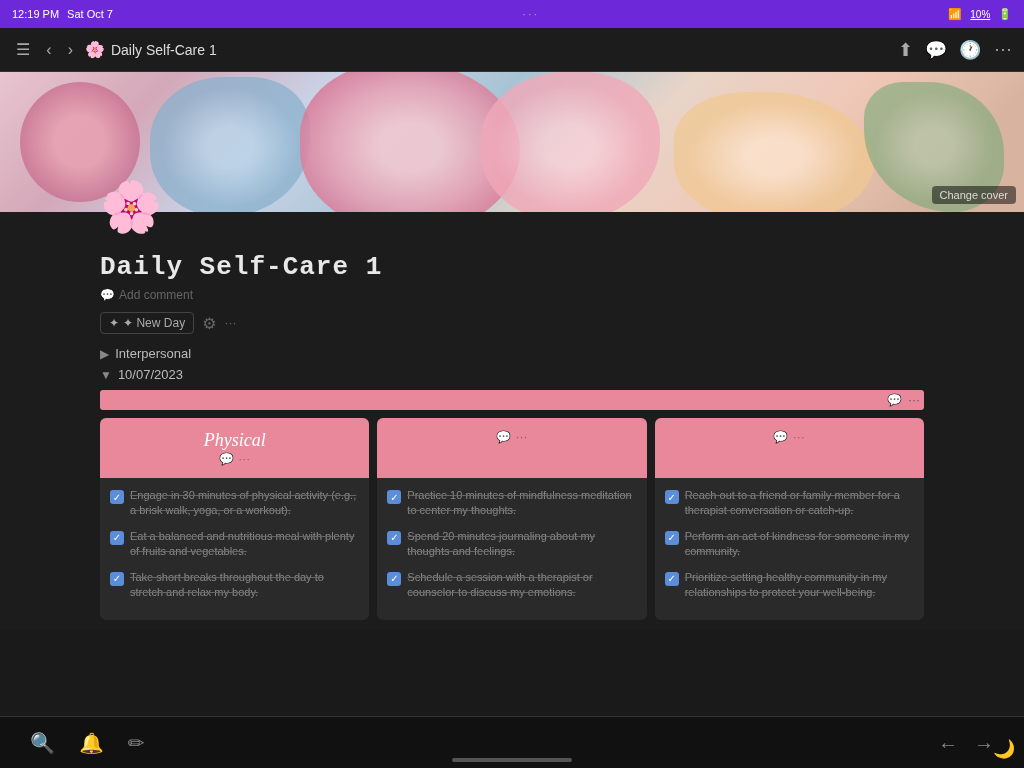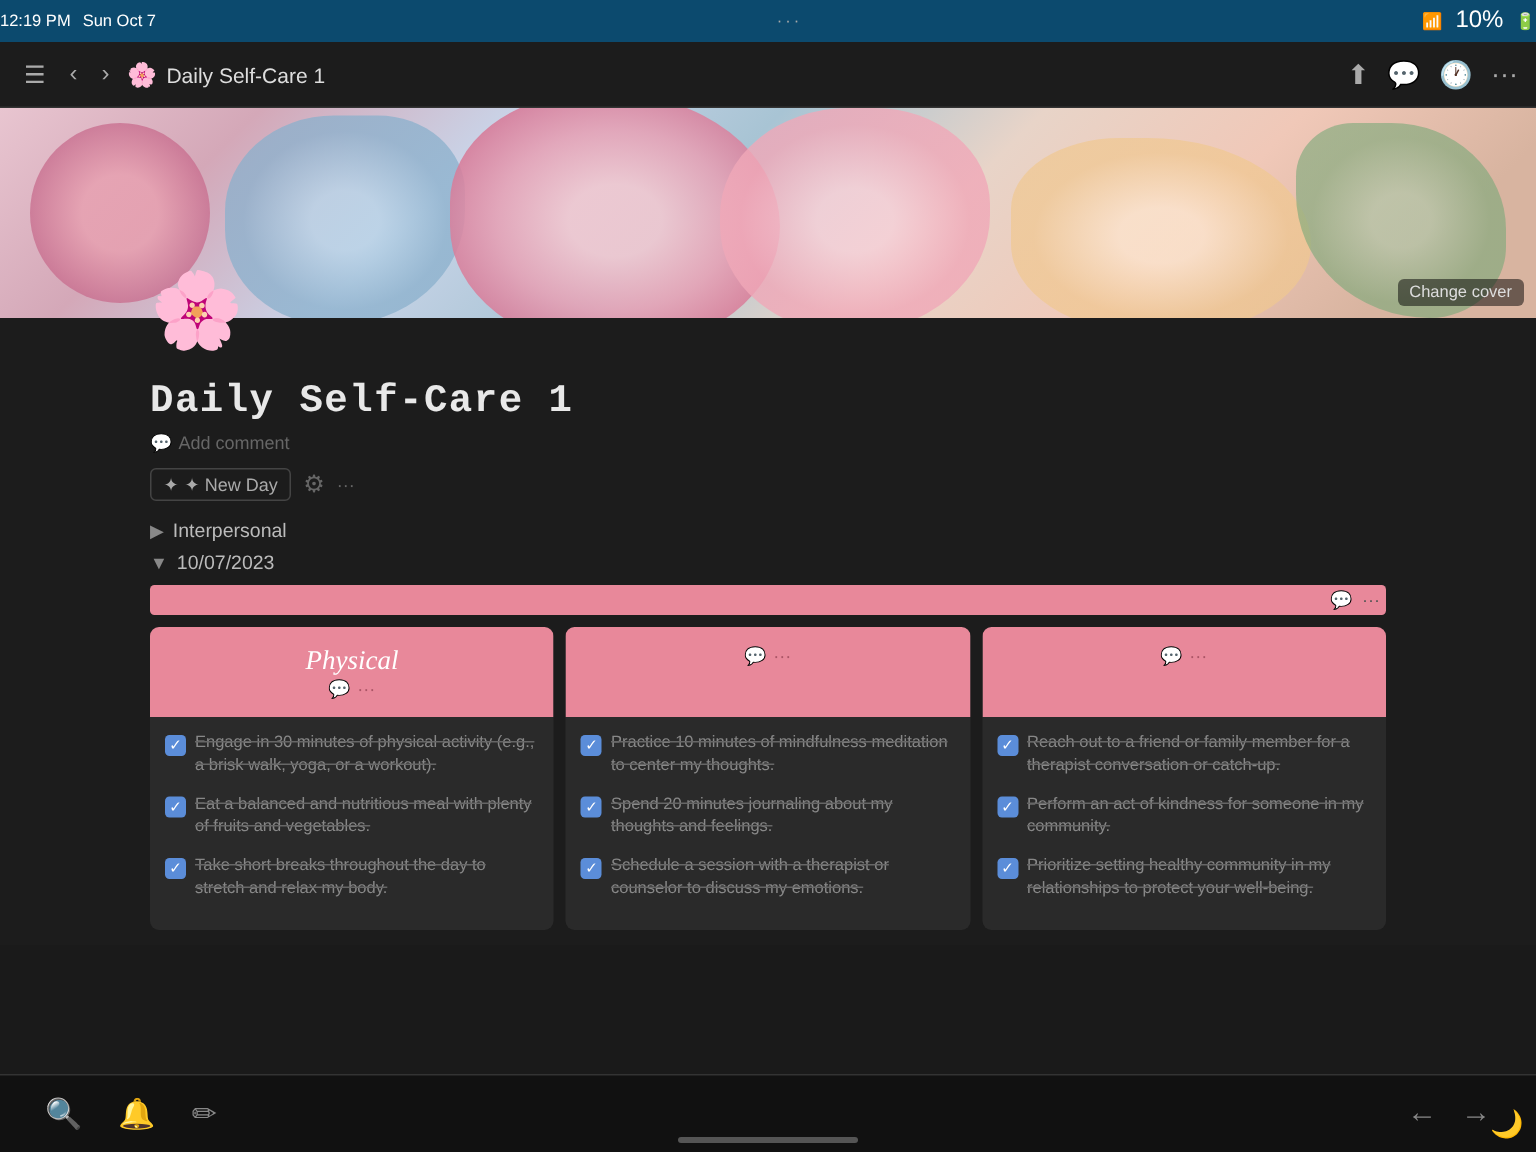--- a/index.html
+++ b/index.html
@@ -8,33 +8,33 @@
       font-family: -apple-system, BlinkMacSystemFont, 'Segoe UI', sans-serif;
       color: #ccc;
       width: 1024px;
       height: 768px;
       overflow: hidden;
       position: relative;
     }
 
     
     .status-bar {
-      background: #0c4a6e;
+      background: #6d28d9;
       display: flex;
       justify-content: space-between;
       align-items: center;
-      padding: 4px 0;
+      padding: 4px 12px;
       height: 28px;
       font-size: 11px;
       color: #fff;
     }
     .status-left { display: flex; gap: 8px; }
     .status-center { font-size: 11px; color: #aaa; letter-spacing: 2px; }
     .status-right { display: flex; gap: 8px; align-items: center; }
-    .battery-icon { font-size: 16px; }
+    .battery-icon { font-size: 10px; text-decoration: underline; }
 
     
     .nav-bar {
       background: #1c1c1c;
       display: flex;
       align-items: center;
       padding: 6px 12px;
       height: 44px;
       gap: 8px;
       border-bottom: 1px solid #333;
@@ -344,21 +344,21 @@
       font-size: 18px;
       color: #666;
     }
   </style>
 </head>
 <body>
 
 <div class="status-bar">
   <div class="status-left">
     <span>12:19 PM</span>
-    <span>Sun Oct 7</span>
+    <span>Sat Oct 7</span>
   </div>
   <div class="status-center">
     <span>···</span>
   </div>
   <div class="status-right">
     <span>📶</span>
     <span class="battery-icon">10%</span>
     <span>🔋</span>
   </div>
 </div>

